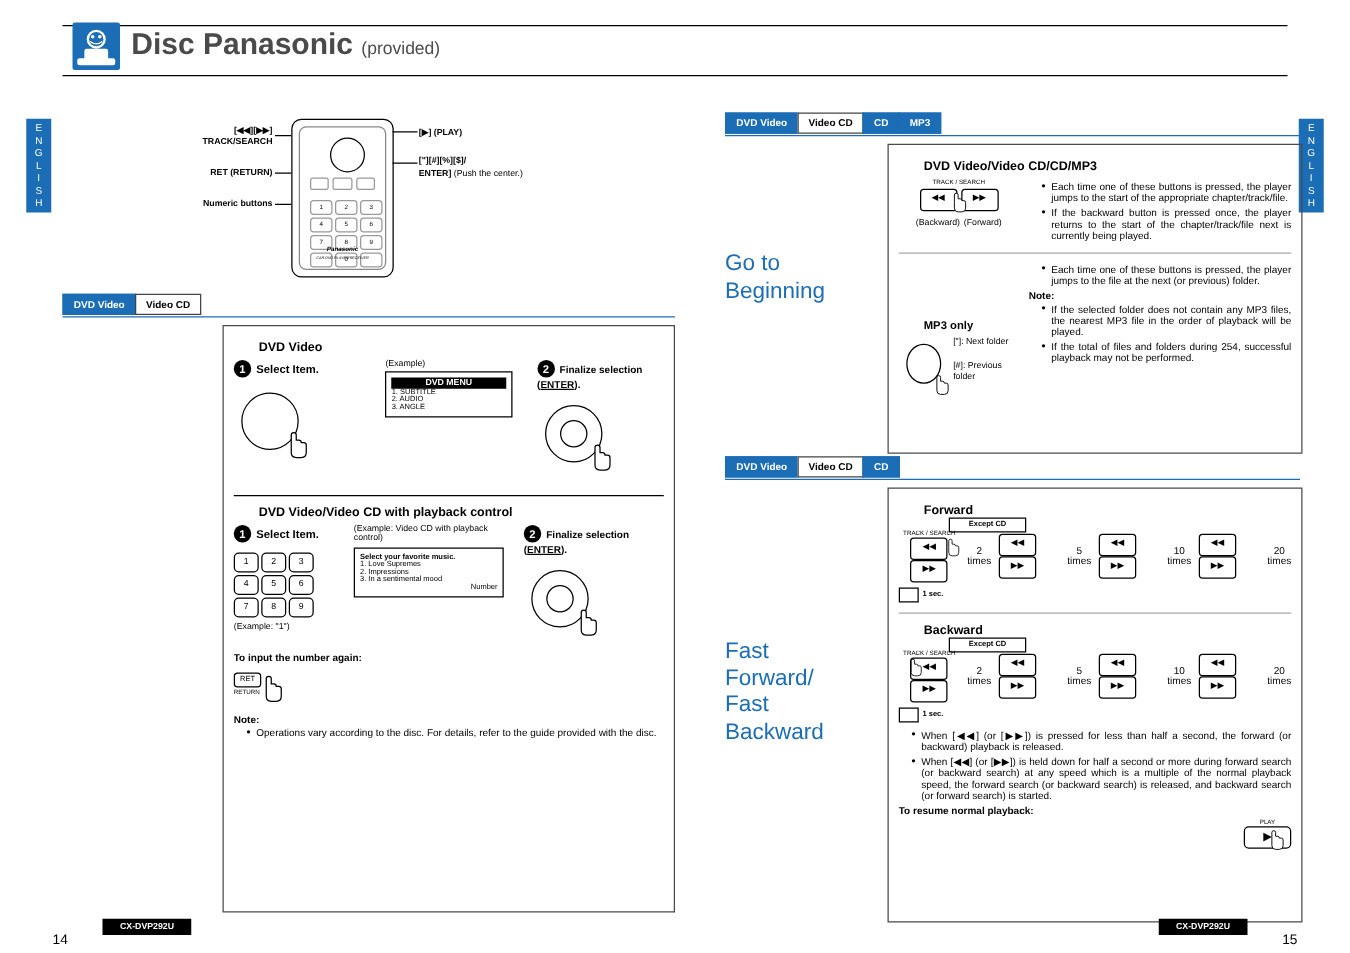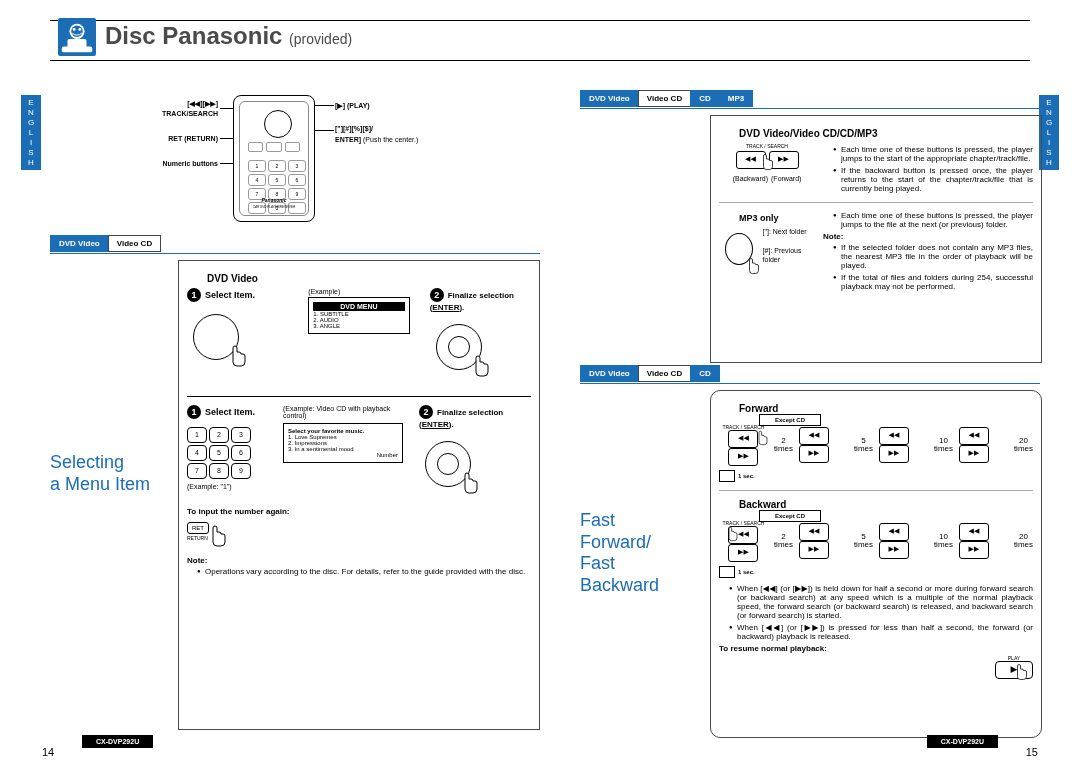--- a/index.html
+++ b/index.html
@@ -133,21 +133,20 @@
 <div class="line" style="top:163px;left:220px;width:13px;"></div>
 <div class="line" style="top:105px;left:314px;width:20px;"></div>
 <div class="line" style="top:130px;left:314px;width:20px;"></div>
 
 <div class="tabs" style="position:absolute;top:235px;left:50px;">
   <div class="tab active">DVD Video</div>
   <div class="tab">Video CD</div>
 </div>
 <div class="section-line" style="top:253px;left:50px;width:490px;"></div>
 
-<div class="section-title" style="top:452px;left:50px;">Selecting<br>a Menu Item</div>
 
 <div class="content-box" style="top:260px;left:178px;width:344px;height:452px;">
   
   <div class="sub-head">DVD Video</div>
   <div style="display:flex;gap:20px;">
     <div style="flex:1;">
       <div><span class="step-num">1</span><b>Select Item.</b></div>
       <div class="dpad-hand" style="margin-top:6px;">
         <div class="ring"></div>
         <svg class="hand-svg" style="bottom:-2px;right:-6px;" viewBox="0 0 24 24">
@@ -170,20 +169,21 @@
         <div class="ring"></div>
         <div style="position:absolute;inset:18px;border:1px solid #000;border-radius:50%;background:#fff;"></div>
         <svg class="hand-svg" style="bottom:-2px;right:-6px;" viewBox="0 0 24 24">
               <path d="M6 12 L6 4 Q6 2 8 2 Q10 2 10 4 L10 8 L12 8 Q14 8 14 10 L16 10 Q18 10 18 12 L18 18 Q18 22 14 22 L10 22 Q6 22 6 18 Z" fill="#fff" stroke="#000" stroke-width="1"></path>
             </svg>
       </div>
     </div>
   </div>
   <div style="border-top:1px solid #000;margin:18px 0 8px;"></div>
   
+  <div class="sub-head">DVD Video/Video CD with playback control</div>
   <div style="display:flex;gap:16px;">
     <div style="width:80px;">
       <div><span class="step-num">1</span><b>Select Item.</b></div>
       <div class="numpad" style="margin-top:8px;">
         <div>1</div>
             <div>2</div>
             <div>3</div>
             <div>4</div>
             <div>5</div>
             <div>6</div>
@@ -230,20 +230,21 @@
   </div>
 </div>
 
 <div class="tabs" style="position:absolute;top:90px;left:580px;">
   <div class="tab active">DVD Video</div>
   <div class="tab">Video CD</div>
   <div class="tab active">CD</div>
   <div class="tab active">MP3</div>
 </div>
 <div class="section-line" style="top:108px;left:580px;width:460px;"></div>
+<div class="section-title" style="top:200px;left:580px;">Go to<br>Beginning</div>
 
 <div class="content-box" style="top:115px;left:710px;width:314px;height:230px;">
   <div class="sub-head">DVD Video/Video CD/CD/MP3</div>
   <div style="display:flex;gap:8px;">
     <div style="width:96px;text-align:center;">
       <div style="font-size:5px;">TRACK / SEARCH</div>
       <div style="display:flex;gap:3px;justify-content:center;margin-top:2px;position:relative;">
         <span class="trackbtn">◀◀</span>
         <span class="trackbtn">▶▶</span>
         <svg class="hand-svg" style="top:2px;left:40px;width:18px;height:18px;" viewBox="0 0 24 24">
@@ -251,27 +252,27 @@
             </svg>
       </div>
       <div style="display:flex;gap:3px;justify-content:center;font-size:7px;margin-top:6px;">
         <span>(Backward)</span>
         <span>(Forward)</span>
       </div>
     </div>
     <div style="flex:1;">
       <ul class="bullets">
         <li>Each time one of these buttons is pressed, the player jumps to the start of the appropriate chapter/track/file.</li>
-        <li>If the backward button is pressed once, the player returns to the start of the chapter/track/file that is currently being played.</li>
+        <li>If the backward button is pressed once, the player returns to the start of the chapter/track/file next is currently being played.</li>
       </ul>
     </div>
   </div>
   <div style="border-top:1px solid #aaa;margin:6px 0;"></div>
   <div style="display:flex;gap:8px;">
-    <div style="width:96px;">
+    <div style="width:96px;margin-top:42px;">
       <div class="sub-head" style="font-size:9px;">MP3 only</div>
       <div style="display:flex;gap:4px;align-items:flex-start;">
         <div class="dpad-hand" style="width:44px;height:44px;">
           <div class="ring"></div>
           <svg class="hand-svg" style="bottom:-4px;right:-4px;width:18px;height:18px;" viewBox="0 0 24 24">
                 <path d="M6 12 L6 4 Q6 2 8 2 Q10 2 10 4 L10 8 L12 8 Q14 8 14 10 L16 10 Q18 10 18 12 L18 18 Q18 22 14 22 L10 22 Q6 22 6 18 Z" fill="#fff" stroke="#000" stroke-width="1"></path>
               </svg>
         </div>
         <div style="font-size:7px;line-height:1.3;">
           <div>["]: Next folder</div>
@@ -293,21 +294,21 @@
 </div>
 
 <div class="tabs" style="position:absolute;top:365px;left:580px;">
   <div class="tab active">DVD Video</div>
   <div class="tab">Video CD</div>
   <div class="tab active">CD</div>
 </div>
 <div class="section-line" style="top:383px;left:580px;width:460px;"></div>
 <div class="section-title" style="top:510px;left:580px;">Fast<br>Forward/<br>Fast<br>Backward</div>
 
-<div class="content-box" style="top:390px;left:710px;width:314px;height:330px;border-radius:10px;">
+<div class="content-box" style="top:390px;left:710px;width:314px;height:330px;">
   <div class="sub-head">Forward</div>
   <div style="position:relative;">
     <div class="except" style="position:absolute;left:40px;top:-4px;">Except CD</div>
   </div>
   <div style="display:flex;gap:6px;align-items:center;margin-top:10px;">
     <div style="text-align:center;">
       <div style="font-size:5px;">TRACK / SEARCH</div>
       <div style="position:relative;">
         <span class="trackbtn">◀◀</span><span class="trackbtn">▶▶</span>
         <svg class="hand-svg" style="top:0px;left:36px;width:16px;height:16px;" viewBox="0 0 24 24">
@@ -364,22 +365,22 @@
     <div><span class="trackbtn">◀◀</span><span class="trackbtn">▶▶</span></div>
     <div class="times-box">
           <div class="lbl"><span>20</span><br><span>times</span></div>
         </div>
   </div>
   <div style="margin-top:4px;display:flex;align-items:center;gap:3px;font-size:6px;">
     <div style="width:14px;height:10px;border:1px solid #000;"></div>
     <b>1 sec.</b>
   </div>
   <ul class="bullets" style="margin-top:6px;">
+    <li>When [◀◀] (or [▶▶]) is pressed for less than half a second, the forward (or backward) playback is released.</li>
     <li>When [◀◀] (or [▶▶]) is held down for half a second or more during forward search (or backward search) at any speed which is a multiple of the normal playback speed, the forward search (or backward search) is released, and backward search (or forward search) is started.</li>
-    <li>When [◀◀] (or [▶▶]) is pressed for less than half a second, the forward (or backward) playback is released.</li>
   </ul>
   <div style="font-weight:bold;font-size:8px;">To resume normal playback:</div>
   <div style="text-align:right;margin-top:2px;position:relative;display:inline-block;float:right;">
     <div style="font-size:5px;text-align:center;">PLAY</div>
     <div style="width:36px;height:16px;border:1px solid #000;border-radius:4px;text-align:center;line-height:14px;">▶</div>
     <svg class="hand-svg" style="top:8px;left:18px;width:18px;height:18px;" viewBox="0 0 24 24">
           <path d="M6 12 L6 4 Q6 2 8 2 Q10 2 10 4 L10 8 L12 8 Q14 8 14 10 L16 10 Q18 10 18 12 L18 18 Q18 22 14 22 L10 22 Q6 22 6 18 Z" fill="#fff" stroke="#000" stroke-width="1"></path>
         </svg>
   </div>
 </div>

